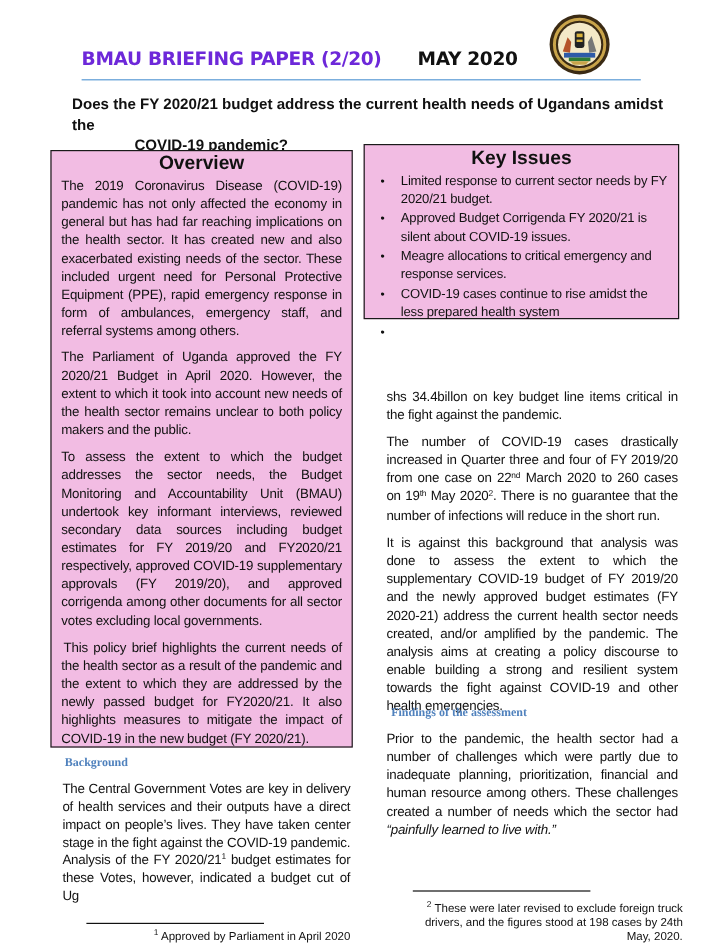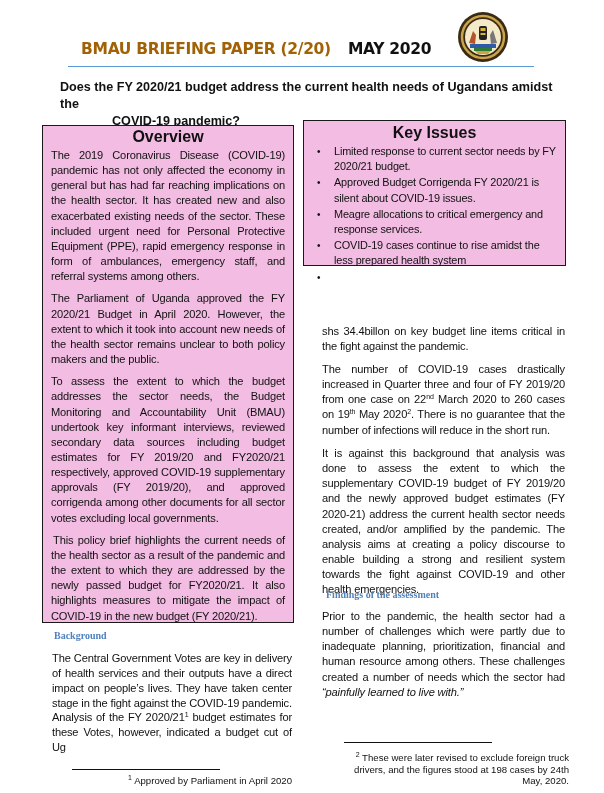--- a/index.html
+++ b/index.html
@@ -2,21 +2,21 @@
 <html><head>
 <meta charset="utf-8">
 <style>
   * { box-sizing: border-box; margin: 0; padding: 0; }
   html, body { width: 604px; height: 793px; background: #ffffff; overflow: hidden; }
   body { position: relative; font-family: "Liberation Sans", sans-serif; color: #111111; }
 
   .abs { position: absolute; }
 
   
-  #header-title { left: 81px; top: 40px; font-family: "DejaVu Sans", sans-serif; font-weight: bold; font-size: 15.5px; letter-spacing: -0.3px; color: #a16207; white-space: nowrap; }
+  #header-title { left: 68px; top: 40px; font-family: "DejaVu Sans", sans-serif; font-weight: bold; font-size: 15.5px; letter-spacing: -0.3px; color: #6d28d9; white-space: nowrap; }
   #header-date { left: 348px; top: 40px; font-family: "DejaVu Sans", sans-serif; font-weight: bold; font-size: 15.5px; letter-spacing: -0.3px; color: #111; white-space: nowrap; }
   #header-rule { left: 68px; top: 66px; width: 466px; height: 1px; background: #5b9bd5; }
   #emblem { left: 457px; top: 11px; width: 52px; height: 52px; }
 
   #doc-title { left: 60px; top: 79px; width: 500px; font-weight: bold; font-size: 12.6px; line-height: 17px; color: #111; }
   #doc-title .l2 { display: block; padding-left: 52px; }
 
   
   .pink-box { background: #f2bce3; border: 1.5px solid #1a1a1a; }
   #overview-box { left: 42px; top: 125px; width: 252px; height: 498px; padding: 4px 8px 0 8px; }

